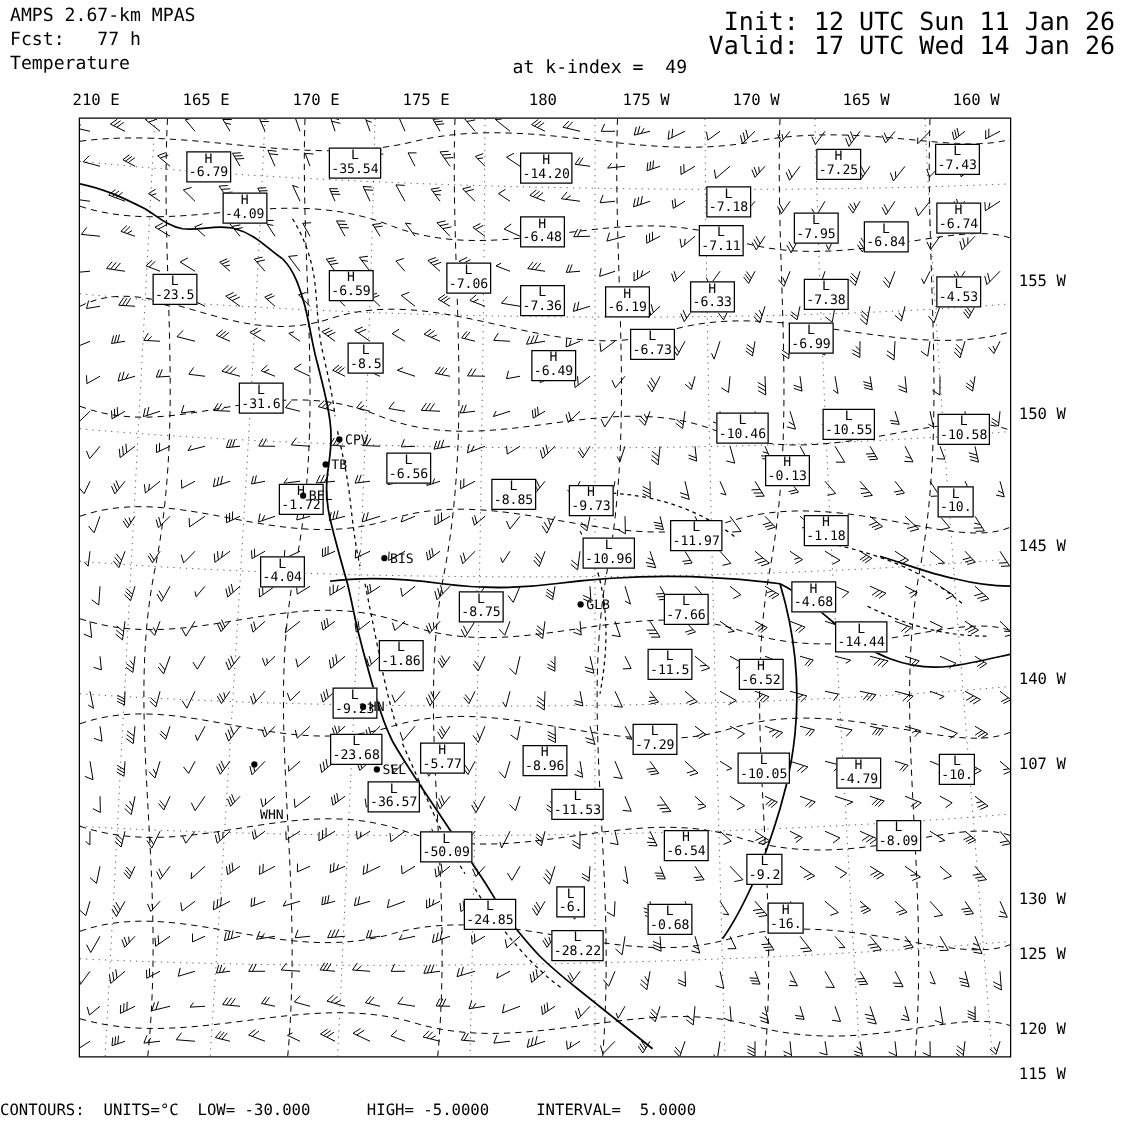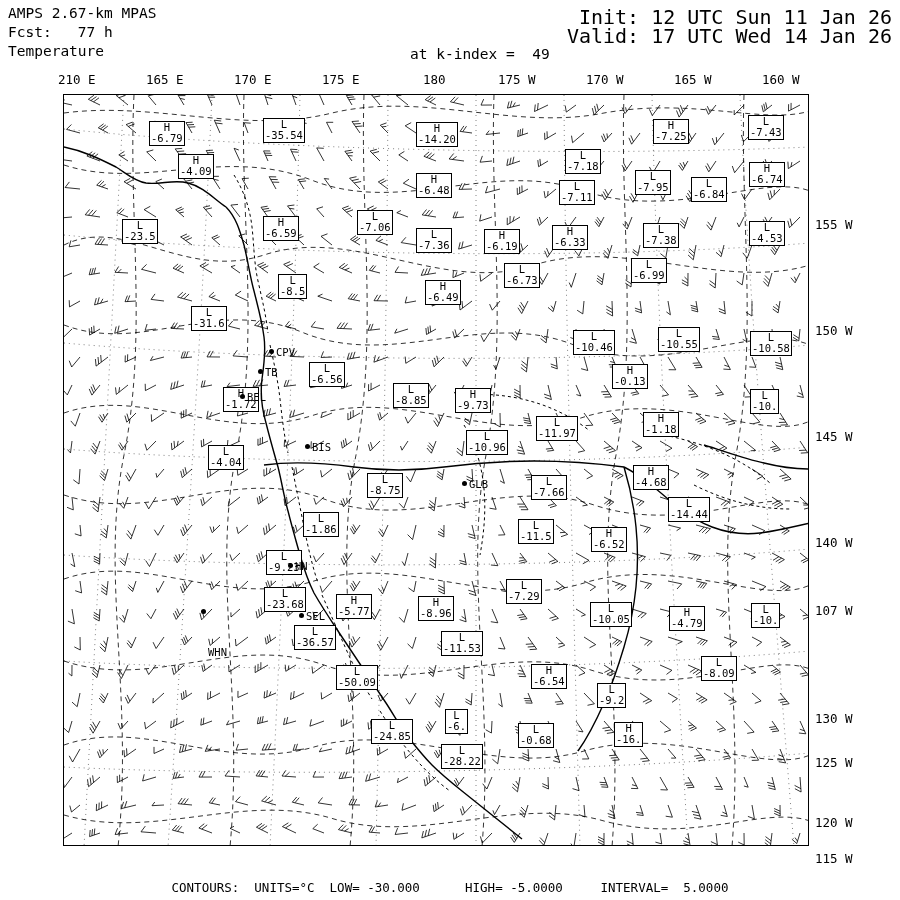--- a/index.html
+++ b/index.html
@@ -29,21 +29,21 @@
 
   
   .mm{position:absolute;border:1px solid #000;background:#fff;font-size:10.5px;line-height:11px;padding:0px 1px 1px 1px;text-align:center;white-space:nowrap;}
   .mm .t{display:block;font-size:10.5px;height:11px;}
   .mm .v{display:block;font-size:10.5px;height:11px;}
 
   
   .stn{position:absolute;font-size:10.5px;white-space:nowrap;font-weight:normal;}
 
   
-  .foot{position:absolute;left:0;top:880px;width:900px;text-align:center;font-size:12.5px;white-space:pre;}
+  .foot{position:absolute;left:0;top:880px;width:900px;font-size:12.5px;white-space:pre;}
 </style>
 </head>
 <body>
 
 <div class="page">
 
   <div class="hdr">
     <div class="l h-title">AMPS 2.67-km MPAS</div>
     <div class="l h-fcst">Fcst:   77 h</div>
     <div class="l h-temp">Temperature</div>

